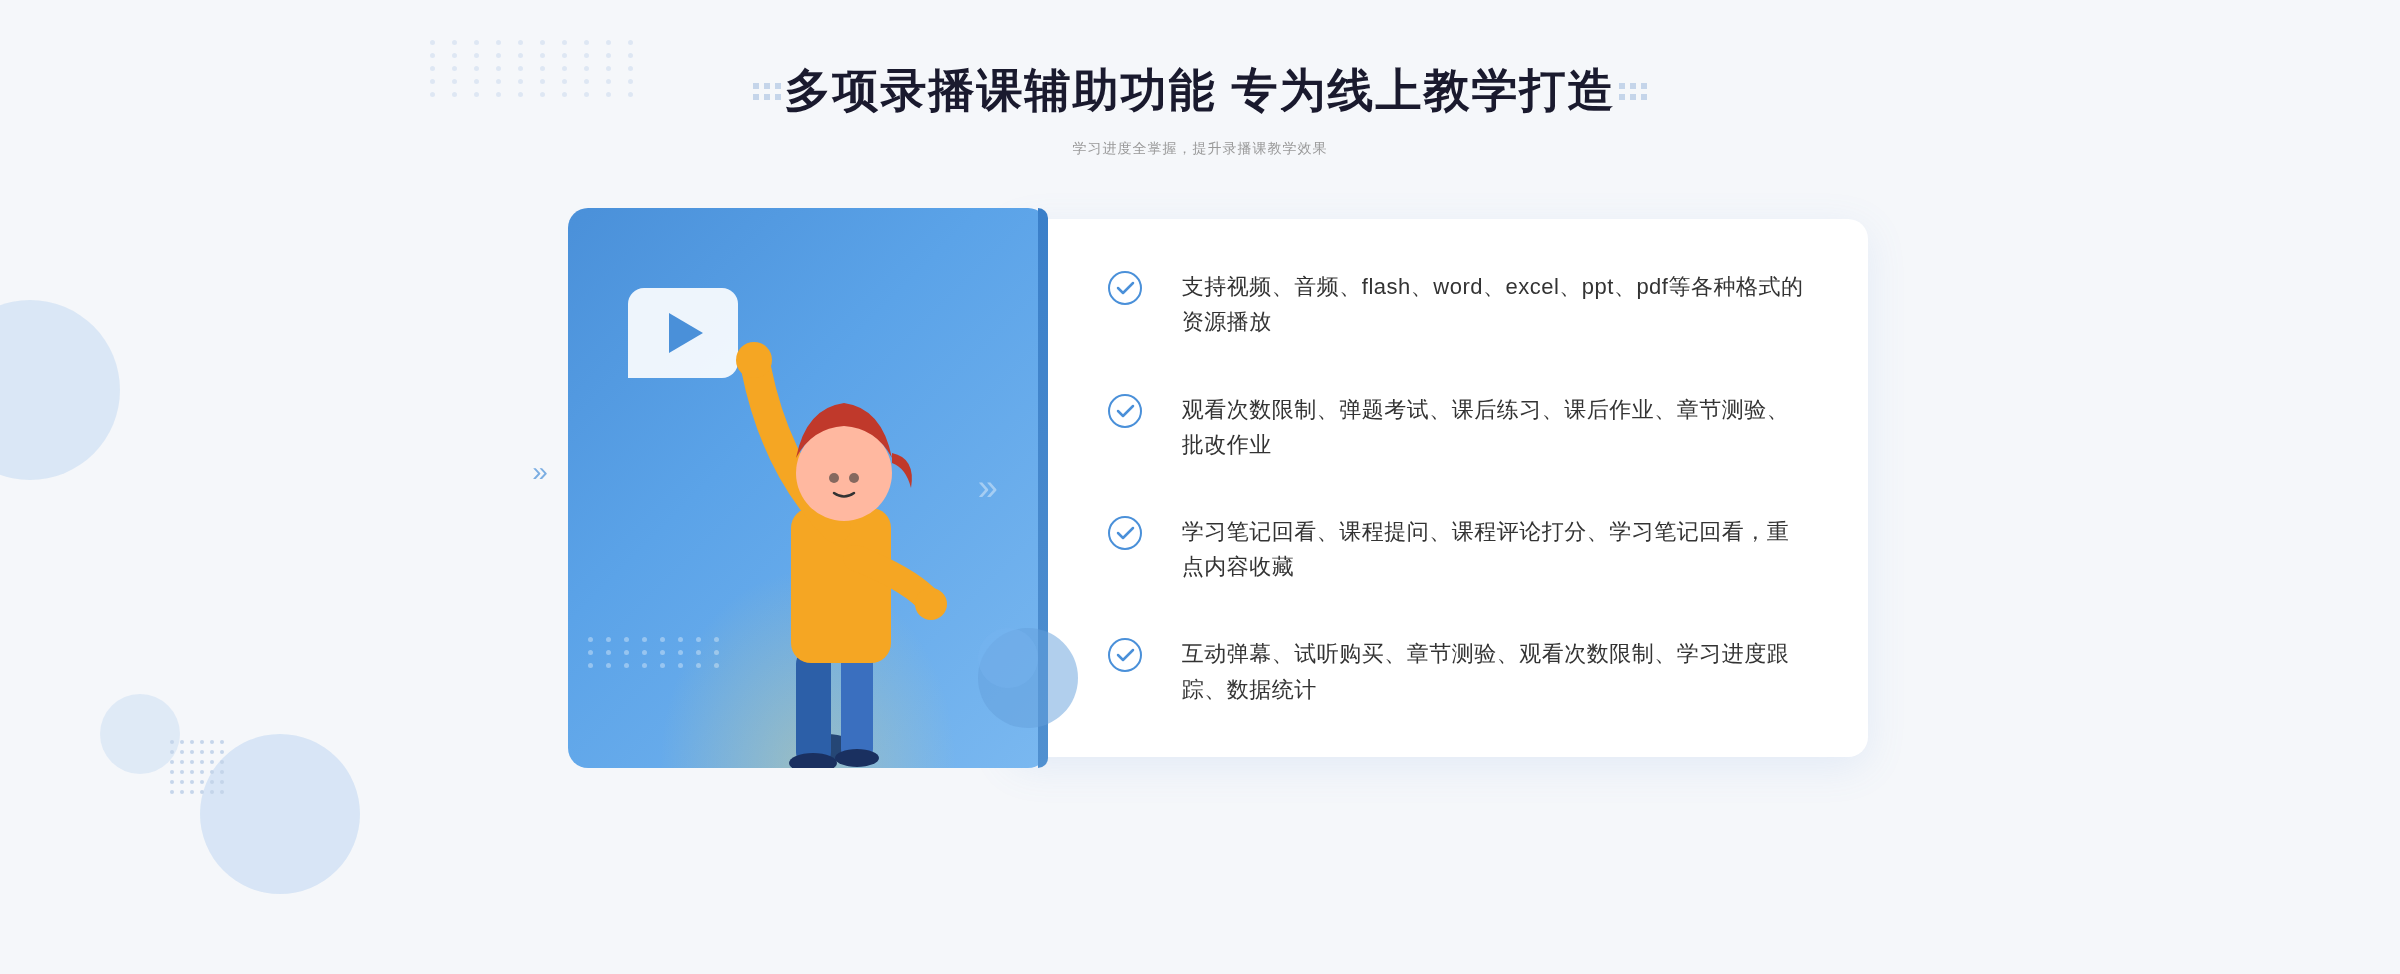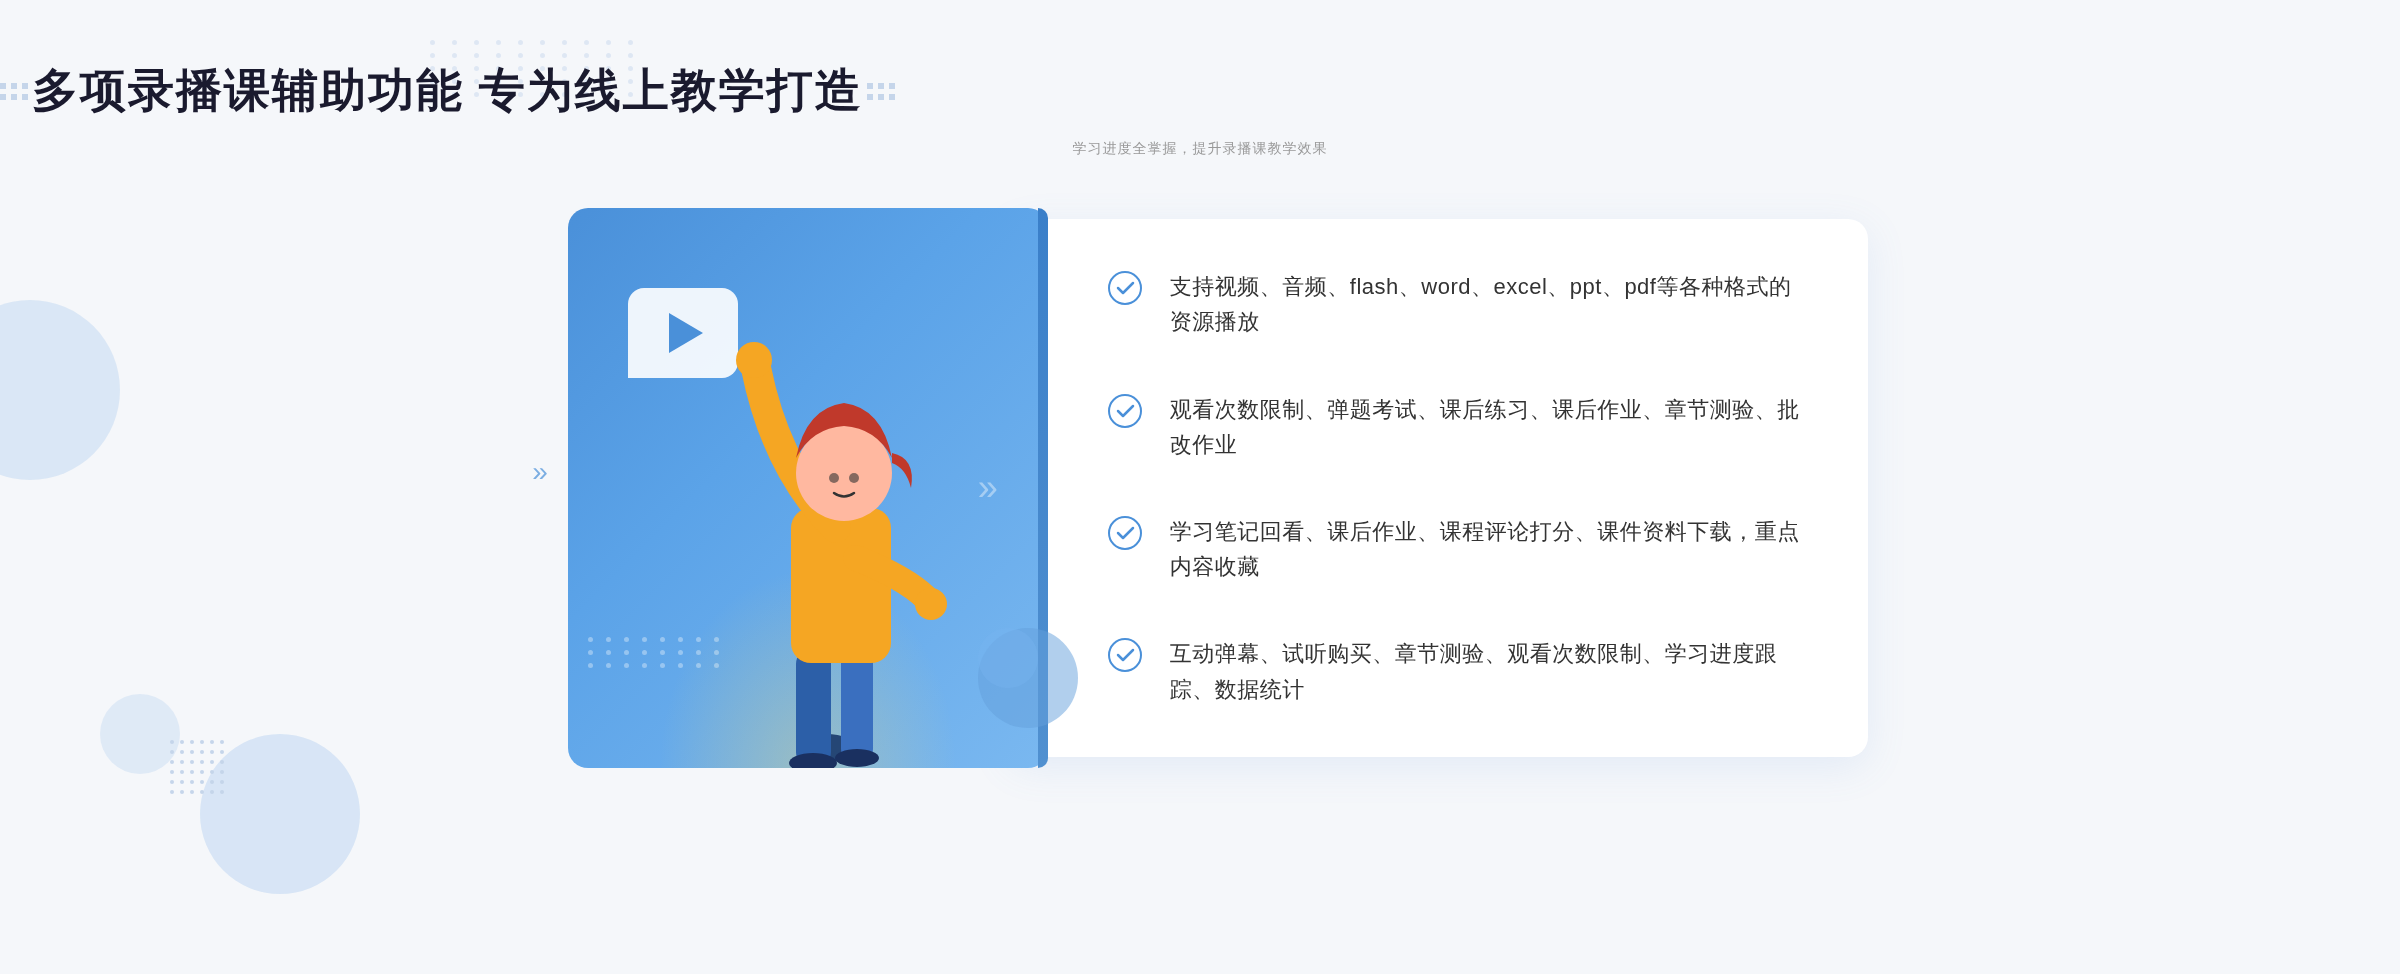--- a/index.html
+++ b/index.html
@@ -21,20 +21,21 @@
     .header {
       text-align: center;
       padding-top: 60px;
       position: relative;
       z-index: 2;
     }
 
     .title-row {
       display: flex;
       align-items: center;
+      justify-content: center;
       gap: 4px;
       margin-bottom: 18px;
     }
 
     .title-decoration {
       display: flex;
       gap: 5px;
       align-items: center;
     }
 
@@ -145,21 +146,21 @@
       padding: 50px 60px 50px 100px;
       box-shadow: 0 10px 40px rgba(100, 150, 220, 0.12);
       z-index: 2;
       position: relative;
     }
 
     .feature-item {
       display: flex;
       align-items: flex-start;
       margin-bottom: 52px;
-      gap: 28px;
+      gap: 40px;
     }
 
     .feature-item:last-child {
       margin-bottom: 0;
     }
 
     .check-icon {
       width: 34px;
       height: 34px;
       flex-shrink: 0;
@@ -386,21 +387,21 @@
       <p class="feature-text">观看次数限制、弹题考试、课后练习、课后作业、章节测验、批改作业</p>
     </div>
 
     <div class="feature-item">
       <div class="check-icon">
         <svg viewBox="0 0 34 34" fill="none" xmlns="http://www.w3.org/2000/svg">
           <circle cx="17" cy="17" r="16" stroke="#4a90d9" stroke-width="2" fill="none"></circle>
           <polyline points="10,17 15,22 25,12" stroke="#4a90d9" stroke-width="2.5" fill="none" stroke-linecap="round" stroke-linejoin="round"></polyline>
         </svg>
       </div>
-      <p class="feature-text">学习笔记回看、课后作业、课程评论打分、课件资料下载，重点内容收藏</p>
+      <p class="feature-text">学习笔记回看、课程提问、课程评论打分、学习笔记回看，重点内容收藏</p>
     </div>
 
     <div class="feature-item">
       <div class="check-icon">
         <svg viewBox="0 0 34 34" fill="none" xmlns="http://www.w3.org/2000/svg">
           <circle cx="17" cy="17" r="16" stroke="#4a90d9" stroke-width="2" fill="none"></circle>
           <polyline points="10,17 15,22 25,12" stroke="#4a90d9" stroke-width="2.5" fill="none" stroke-linecap="round" stroke-linejoin="round"></polyline>
         </svg>
       </div>
       <p class="feature-text">互动弹幕、试听购买、章节测验、观看次数限制、学习进度跟踪、数据统计</p>

